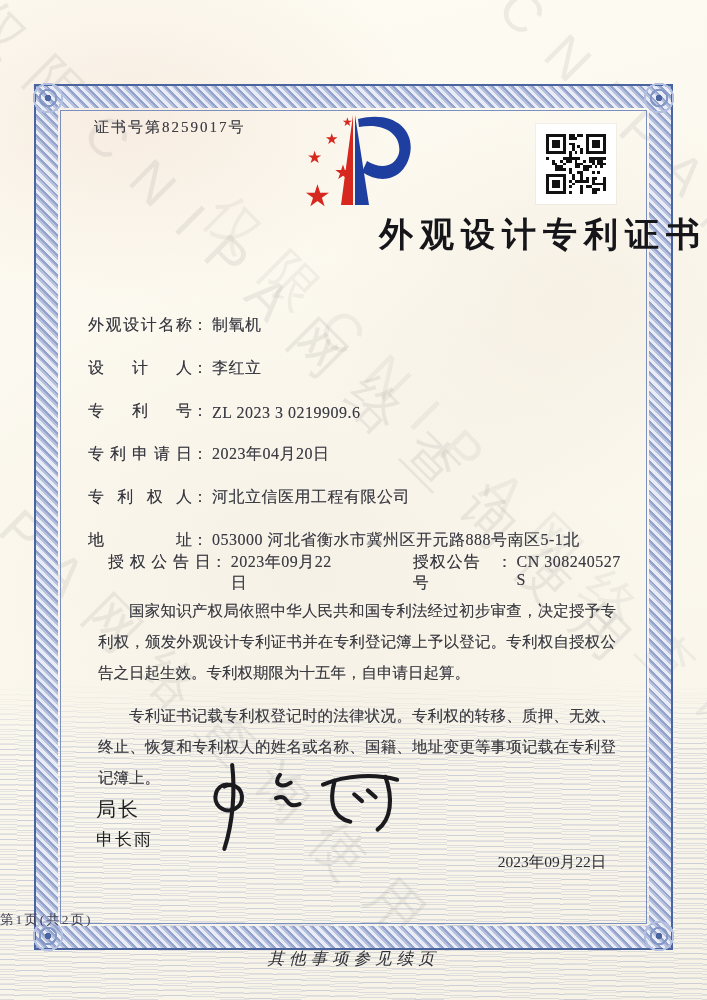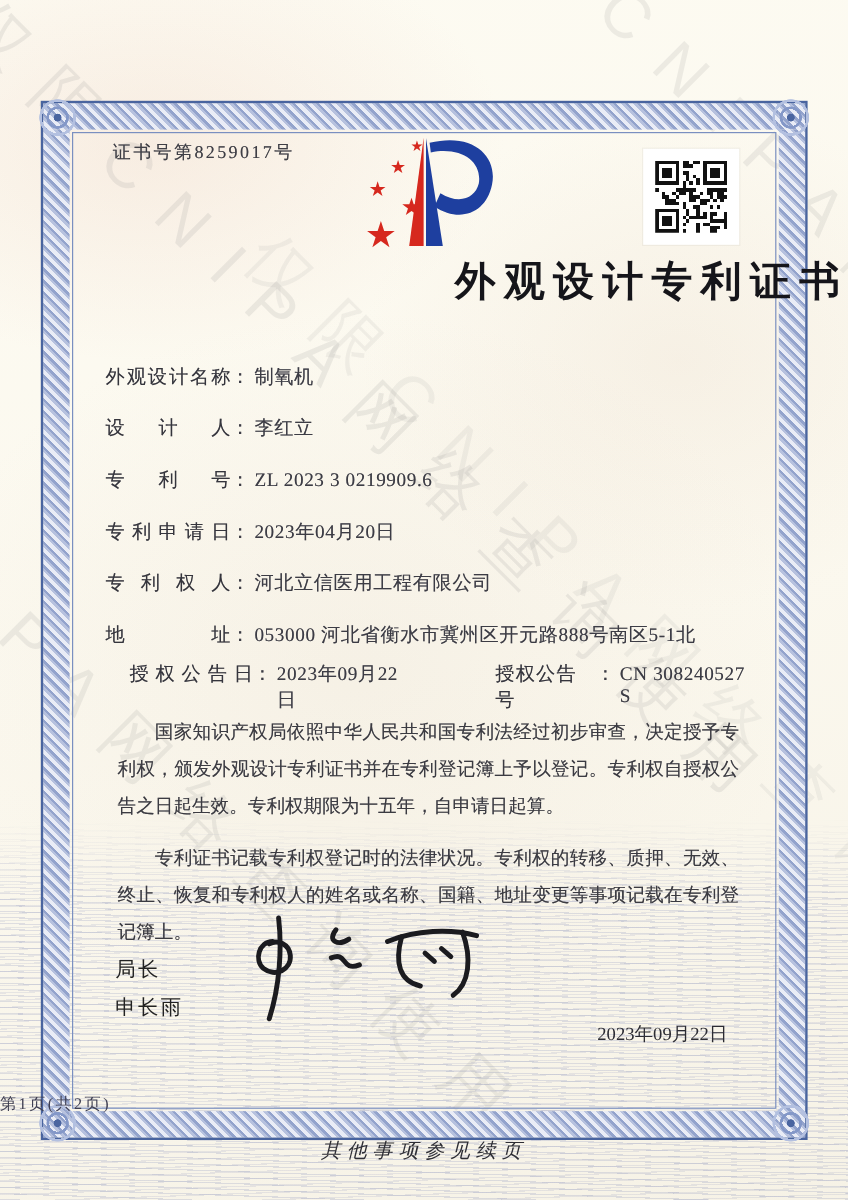--- a/index.html
+++ b/index.html
@@ -40,31 +40,31 @@
   
   .certno{position:absolute;left:94px;top:118px;z-index:5;font-size:15px;letter-spacing:2px;color:#3f3f46;text-shadow:0 0 .4px rgba(60,60,70,.55);}
   .logo{position:absolute;left:296px;top:109px;width:115px;height:100px;z-index:5;}
   .qr{position:absolute;left:536px;top:124px;width:80px;height:80px;background:#fff;z-index:5;
     display:flex;align-items:center;justify-content:center;box-shadow:0 0 0 1px rgba(0,0,0,.04);}
   .qr svg{shape-rendering:crispEdges;}
   .title{position:absolute;left:0;right:0;top:212px;z-index:5;text-align:right;
     font-size:34px;font-weight:bold;letter-spacing:7px;color:#15151a;}
   .fields{position:absolute;left:88px;top:293px;width:545px;z-index:5;font-size:16px;color:#3c3c45;
     text-shadow:0 0 .4px rgba(60,60,70,.5);}
-  .row{display:flex;align-items:center;height:43px;}
+  .row{display:flex;align-items:flex-end;height:43px;}
   .flabel{display:inline-block;width:104px;text-align:justify;text-align-last:justify;color:#35353d;}
   .colon{margin-right:4px;}
   .fvalue{letter-spacing:.5px;}
   .row-split .group{display:flex;align-items:baseline;margin-left:20px;}
   .row-split .group2{margin-left:38px;}
   .row-split .flabel2{letter-spacing:1px;color:#35353d;margin-left:28px;}
   .paras{position:absolute;left:86px;top:583px;width:542px;z-index:5;font-size:15.5px;line-height:31px;
     text-align:justify;color:#3b3b42;text-shadow:0 0 .4px rgba(60,60,70,.5);}
   .paras p{margin:12px;text-indent:2em;}
-  .sig-title{position:absolute;left:96px;top:796px;z-index:5;font-size:17px;letter-spacing:2px;color:#222;}
+  .sig-title{position:absolute;left:96px;top:796px;z-index:5;font-size:20px;letter-spacing:2px;color:#222;}
   .sig-name{position:absolute;left:96px;top:828px;z-index:5;font-size:17px;letter-spacing:2px;color:#222;}
   .sig-svg{position:absolute;left:198px;top:760px;z-index:5;}
   .issue-date{position:absolute;left:462px;top:852px;width:180px;z-index:5;text-align:center;font-size:15.5px;color:#2c2c33;}
   .pageno{position:absolute;left:0;right:0;top:911px;z-index:5;text-align:left;font-size:13.5px;letter-spacing:2px;color:#3f3f52;}
   .contnote{position:absolute;left:0;right:0;top:948px;z-index:5;text-align:center;font-size:16.5px;letter-spacing:5px;color:#2e2e35;font-style:italic;}
   .star{font-family:"DejaVu Sans",sans-serif;}
 </style>
 </head>
 <body>
 

